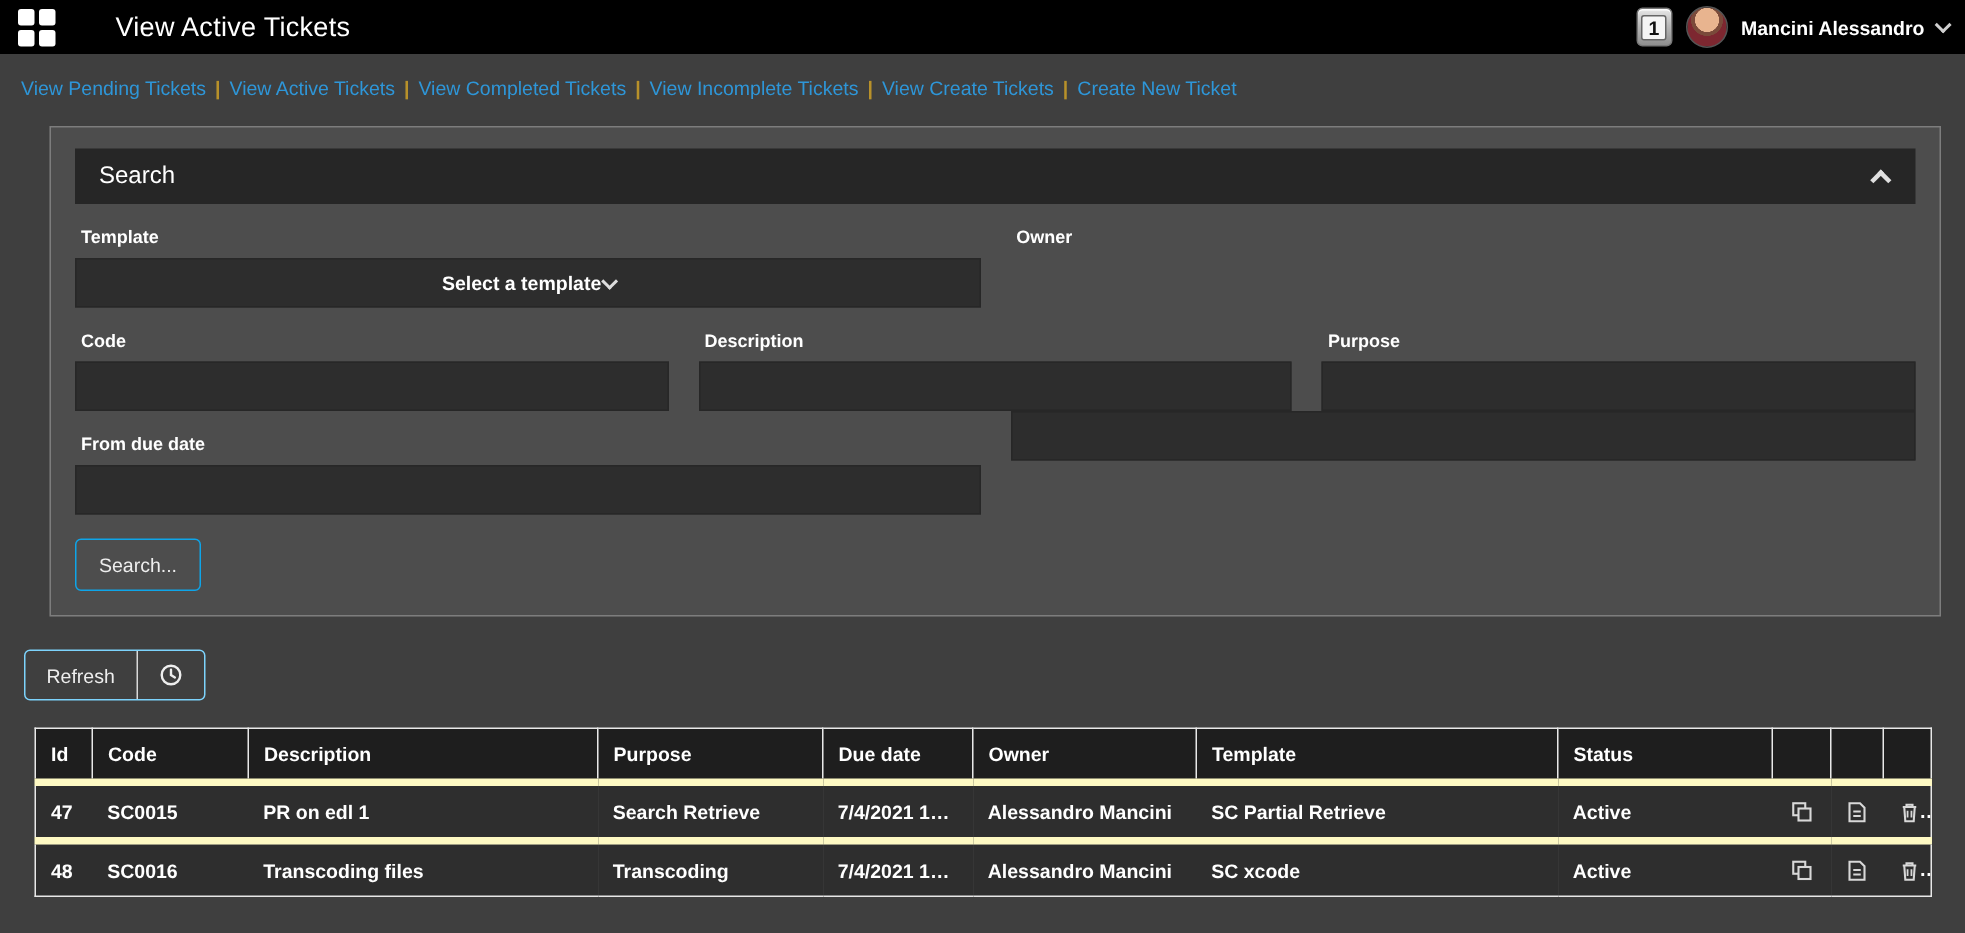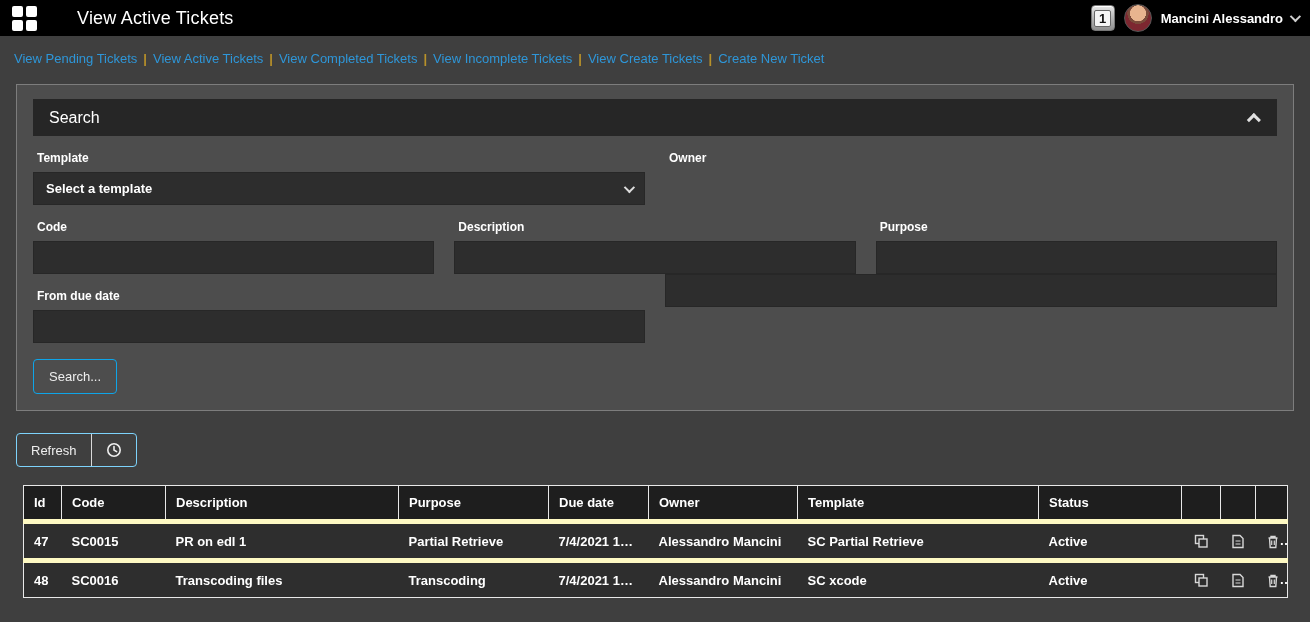--- a/index.html
+++ b/index.html
@@ -41,21 +41,21 @@
   .user-name { font-size: 13px; font-weight: 600; display: flex; align-items: center; gap: 7px; cursor: pointer; }
   .chev-down-small { width: 8px; height: 8px; border-right: 2px solid #cfcfcf; border-bottom: 2px solid #cfcfcf; transform: rotate(45deg) translateY(-2px); }
 
   
   .navrow { padding: 15px 14px 12px 14px; font-size: 13px; }
   .navrow a { color: #2e96d8; text-decoration: none; cursor: pointer; }
   .navrow .sep { color: #b8912a; font-weight: 700; margin: 0 6px; }
 
   
   .panel {
-    margin: 6px 16px 0 16px;
+    margin: 6px 16px 0 33px;
     background: #4d4d4d;
     border: 1px solid #7d7d7d;
     padding: 14px 16px 16px 16px;
   }
   .panel-header {
     background: #262626; height: 37px;
     display: flex; align-items: center; justify-content: space-between;
     padding: 0 16px; cursor: pointer;
   }
   .panel-header .ph-title { font-size: 16px; font-weight: 500; }
@@ -65,21 +65,21 @@
   .form-col { flex: 1; min-width: 0; }
   .field-label { font-size: 12px; font-weight: 700; margin: 15px 4px 7px 4px; color: #fff; }
   .select-box, .text-input {
     height: 33px; width: 100%;
     background: #2d2d2d; border: 1px solid #272727;
     color: #fff; font-size: 13px; font-weight: 600;
     display: flex; align-items: center;
     padding: 0 12px; cursor: pointer;
     font-family: "Liberation Sans", sans-serif;
   }
-  .select-box { justify-content: space-between; }
+  .select-box { justify-content: center; }
   .select-box .chev { width: 8px; height: 8px; border-right: 2px solid #ddd; border-bottom: 2px solid #ddd; transform: rotate(45deg) translateY(-2px); flex: none; }
   .text-input { cursor: text; outline: none; }
 
   .btn {
     background: transparent; border: 1px solid #0ea5e9; border-radius: 4px;
     color: #eee; font-size: 13px; font-weight: 500;
     padding: 9px 15px; cursor: pointer;
     font-family: "Liberation Sans", sans-serif;
   }
   .search-btn { margin-top: 16px; }
@@ -239,21 +239,21 @@
       <th></th>
       <th></th>
       <th></th>
     </tr>
   </thead>
   <tbody>
     <tr>
       <td>47</td>
       <td>SC0015</td>
       <td>PR on edl 1</td>
-      <td>Partial Retrieve</td>
+      <td>Search Retrieve</td>
       <td>7/4/2021 12…</td>
       <td>Alessandro Mancini</td>
       <td>SC Partial Retrieve</td>
       <td>Active</td>
       <td class="act-cell"><span class="act-icon">
         <svg width="15" height="15" viewBox="0 0 15 15" fill="none" stroke="#d8d8d8" stroke-width="1.4">
           <rect x="1.5" y="1.5" width="8" height="8"></rect>
               <rect x="5" y="5" width="8" height="8" fill="#2e2e2e"></rect>
         </svg></span></td>
       <td class="act-cell"><span class="act-icon">

